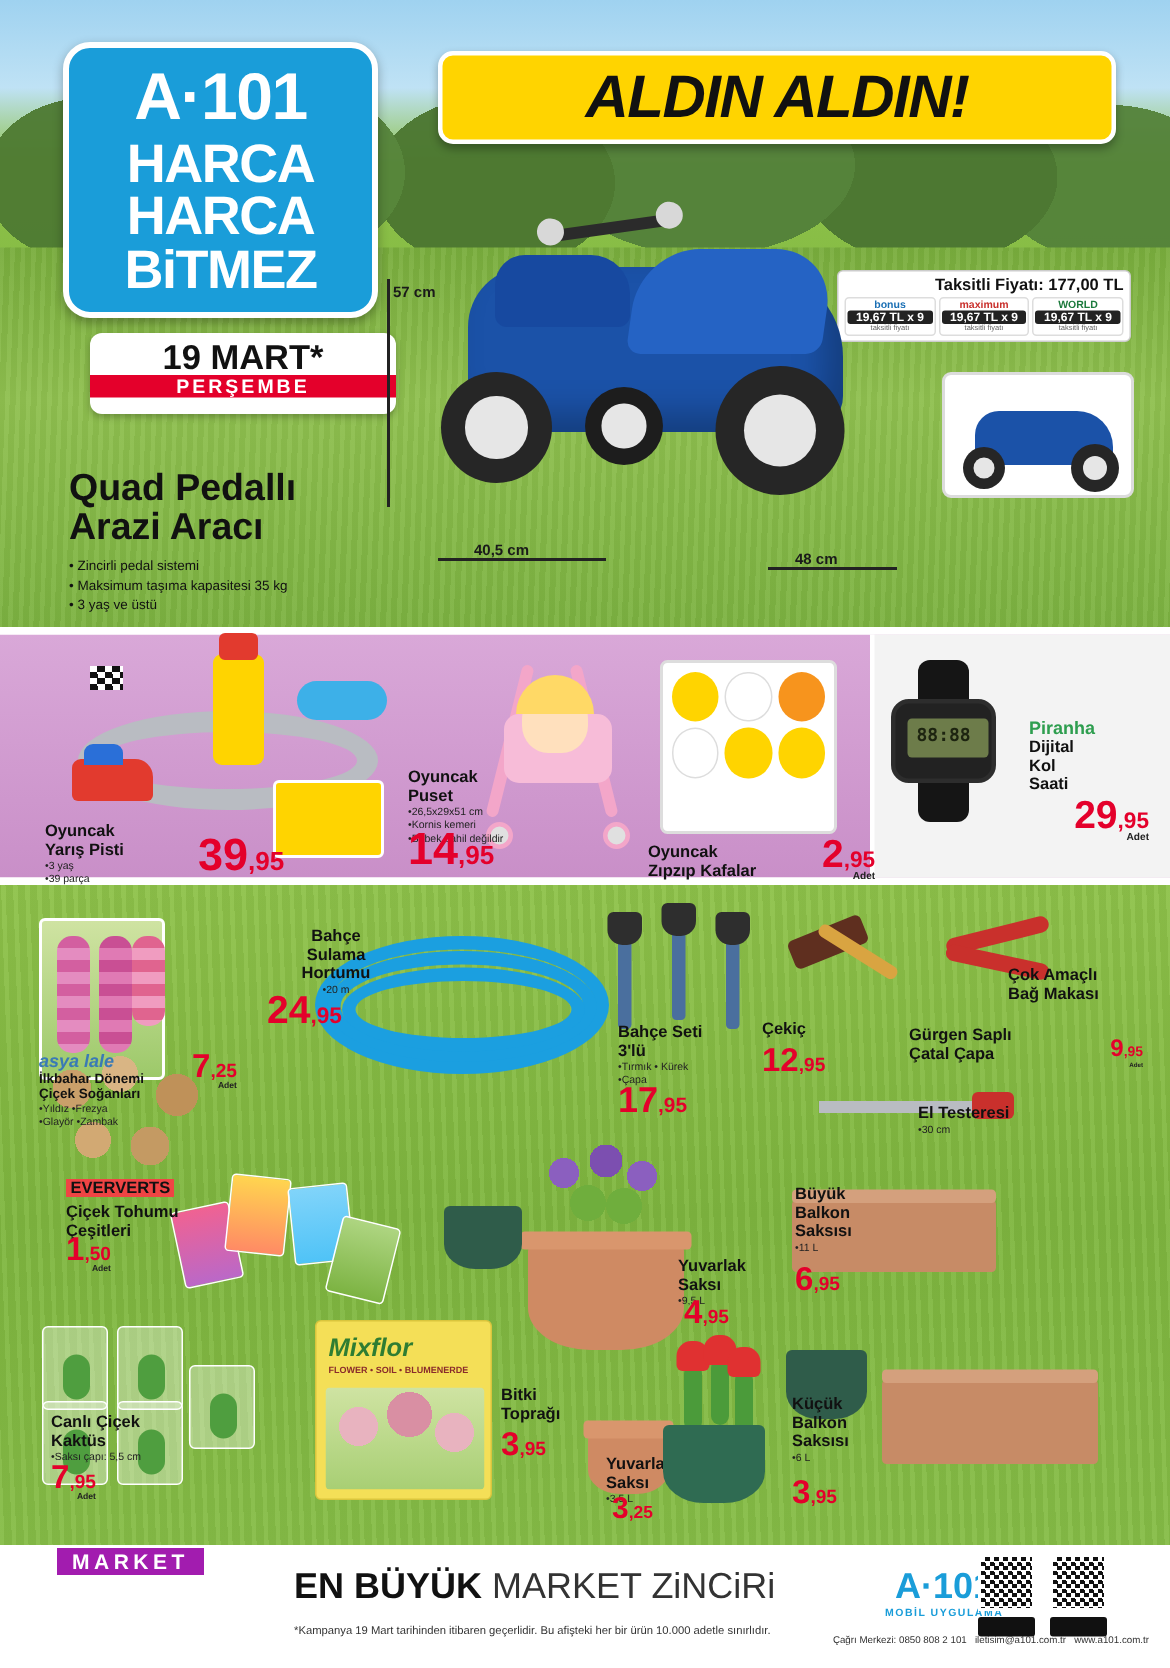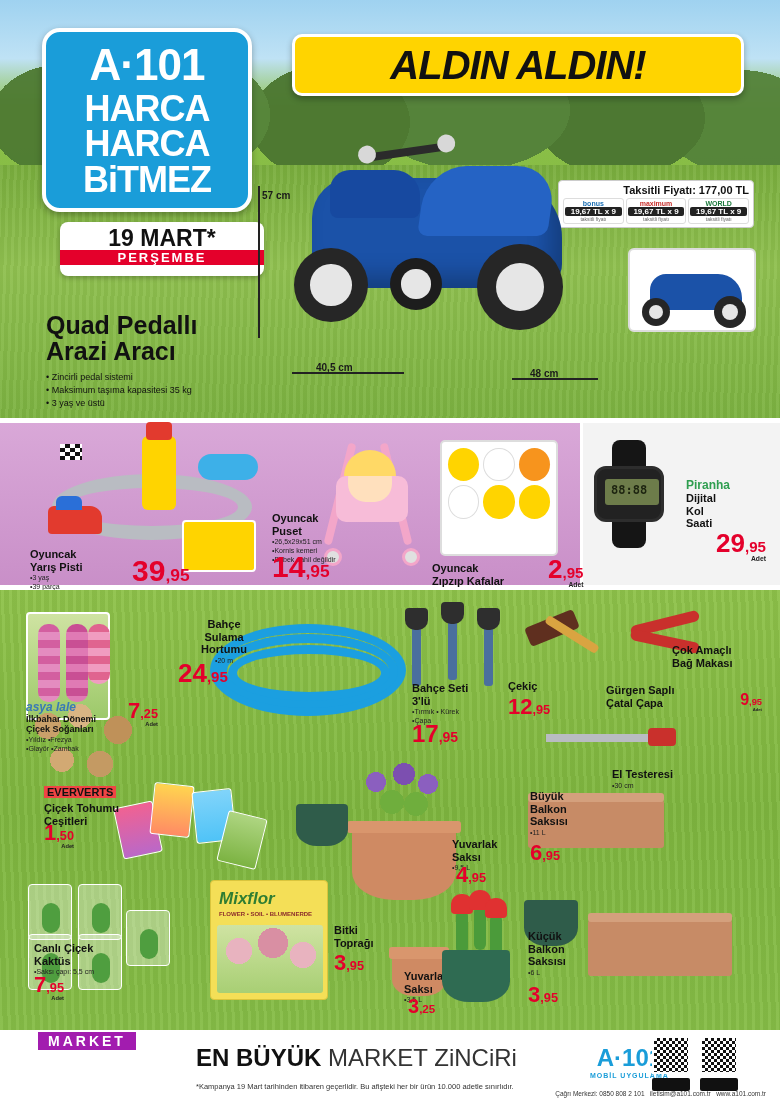--- a/index.html
+++ b/index.html
@@ -502,21 +502,21 @@
 Bağ Makası</div>
   </div>
   <div class="cell pricetag" style="right:18px;top:692px;font-size:16px;text-align:right;">
     <span>9</span><span class="c">,95</span><span class="unit">Adet</span>
   </div>
 
   <div class="saw">
       <b></b>
       <i></i>
     </div>
-  <div class="cell" style="left:612px;top:768px;width:90px;">
+  <div class="cell" style="left:612px;top:736px;width:90px;">
     <div class="itemname">El Testeresi</div>
     <div class="itemdesc">•30 cm</div>
   </div>
 
   <div class="seedpackets">
     <i class="sp1"></i>
       <i class="sp2"></i>
       <i class="sp3"></i>
       <i class="sp4"></i>
   </div>

